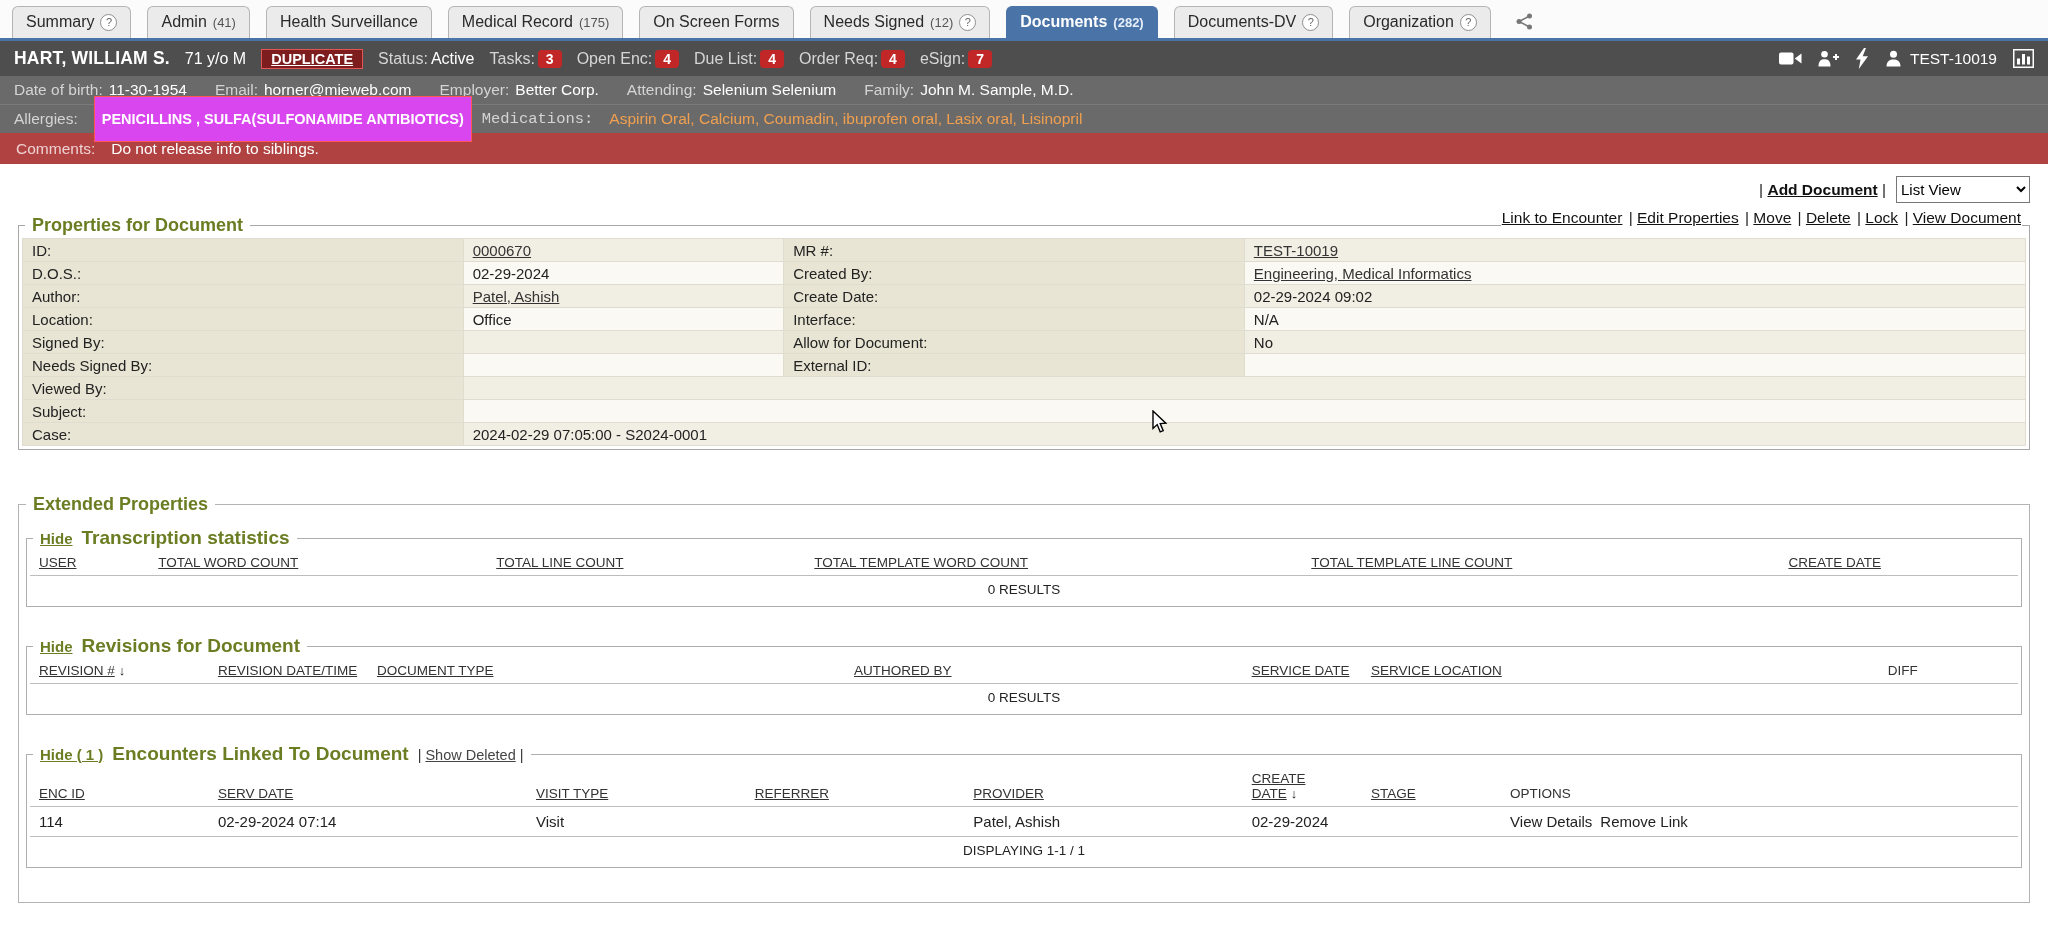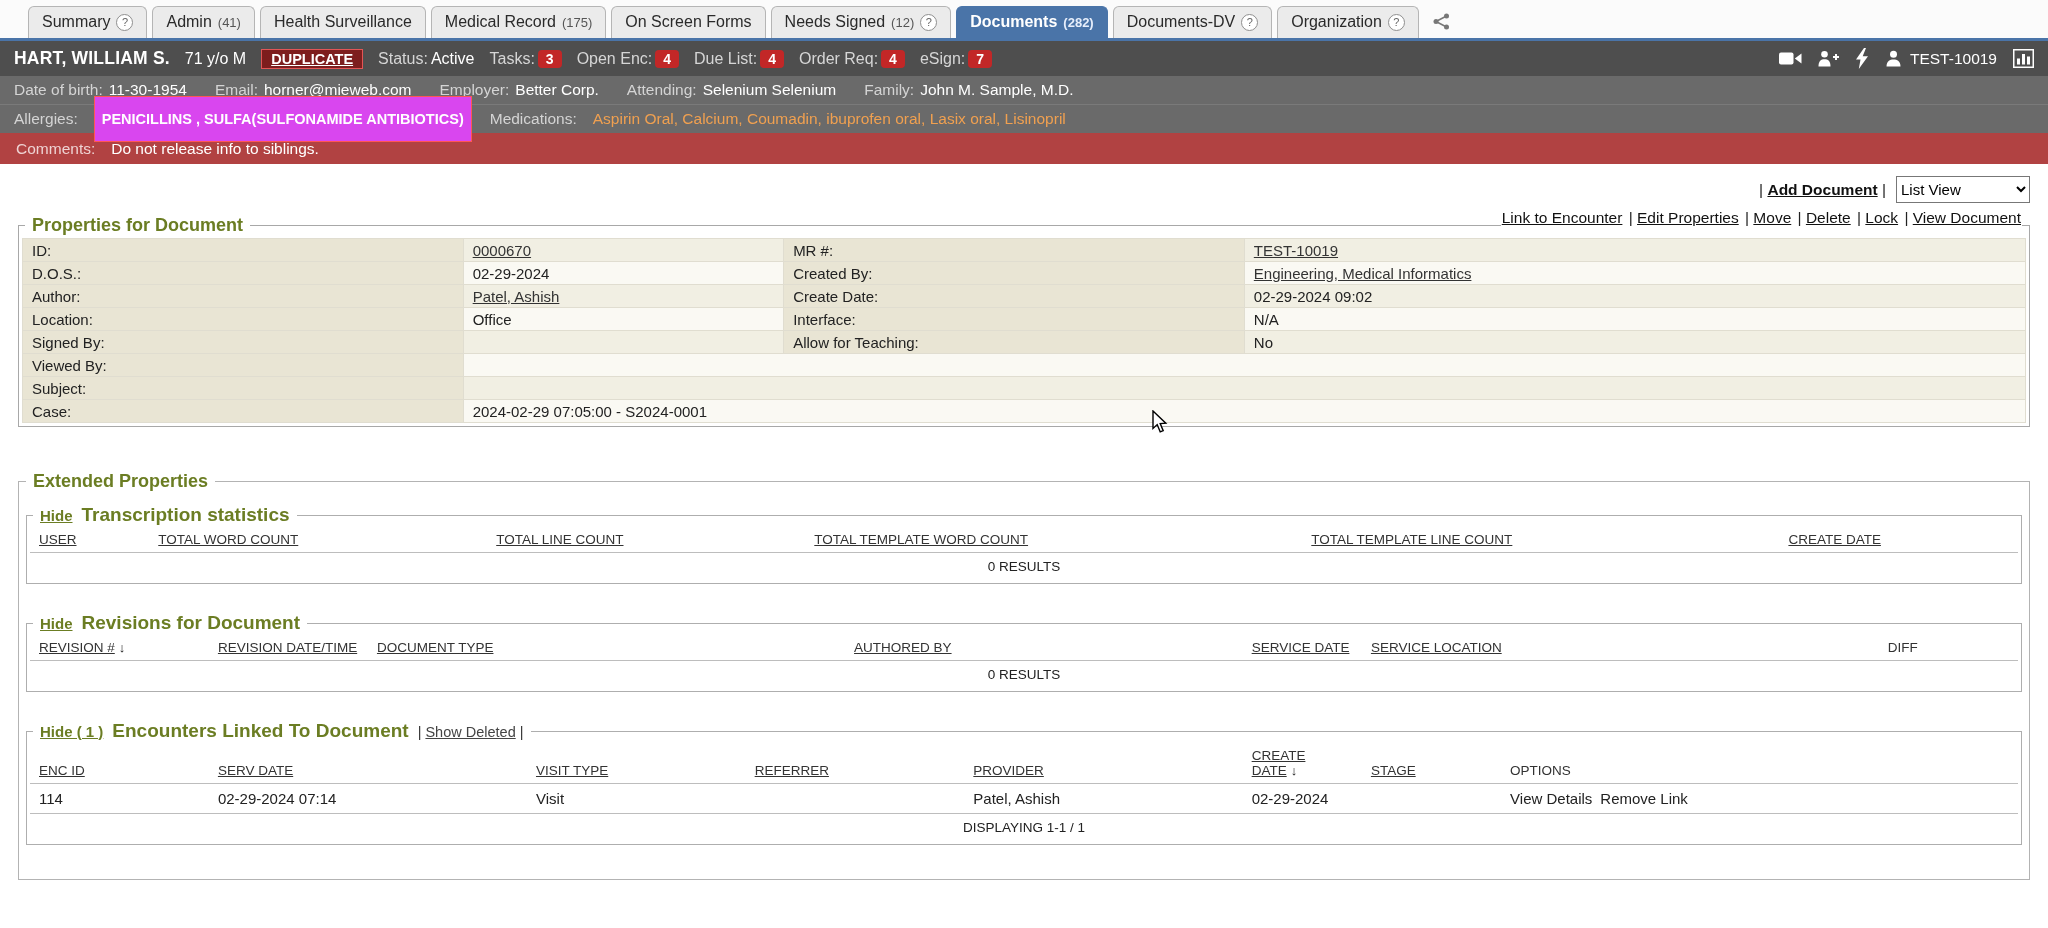--- a/index.html
+++ b/index.html
@@ -4,21 +4,21 @@
 <style>
   * { box-sizing: border-box; }
   html,body { margin:0; padding:0; }
   .page {
     width:2048px; height:928px; position:relative; overflow:hidden;
     background:#fff; color:#222;
     font-family:"Liberation Sans", sans-serif; font-size:16px;
   }
 
   
-  .tabbar { display:flex; align-items:flex-end; gap:5px; padding:6px 28px 0; background:#fbfbfb; border-bottom:3px solid #4a74a8; }
+  .tabbar { display:flex; align-items:flex-end; gap:16px; padding:6px 12px 0; background:#fbfbfb; border-bottom:3px solid #4a74a8; }
   .tab { display:flex; align-items:center; gap:6px; background:#ebebeb; border:1px solid #b5b5b5; border-bottom:none;
          border-radius:6px 6px 0 0; padding:6px 13px 7px; font-size:16px; color:#2a2a2a; cursor:pointer; white-space:nowrap; }
   .tab .tab-count { font-size:13px; color:#555; }
   .tab.active { background:#4a74a8; border-color:#4a74a8; color:#fff; font-weight:bold; }
   .tab.active .tab-count { color:#e6eefb; font-weight:bold; }
   .help-icon { display:inline-flex; align-items:center; justify-content:center; width:17px; height:17px;
                border:1px solid #8f8f8f; border-radius:50%; font-size:11px; color:#666; background:#fff; font-weight:normal; }
   .tab-extra { display:flex; align-items:center; padding:0 8px 8px; }
 
   
@@ -31,21 +31,21 @@
   .badge { background:#c22727; color:#fff; font-weight:bold; font-size:14px; border-radius:4px; padding:1px 8px; cursor:pointer; }
   .hdr-icons { margin-left:auto; display:flex; align-items:center; gap:16px; }
   .hdr-icons .ic { display:inline-flex; cursor:pointer; }
   .chart-id { font-size:15.5px; margin-left:-8px; }
 
   
   .demo-bar { height:28px; background:#6a6a6a; color:#fff; display:flex; align-items:center; gap:28px; padding:8px 14px; font-size:15.5px; white-space:nowrap; }
   .demo-bar .k, .allergy-bar .k { color:#d4d4d4; margin-right:6px; }
   .allergy-bar { height:29px; background:#6a6a6a; border-top:1px solid #7a7a7a; color:#fff; display:flex; align-items:center; gap:10px; padding:0 14px; font-size:15.5px; white-space:nowrap; }
   .allergy-box { background:#d946ef; border:1px solid #ff5555; font-weight:bold; font-size:14.5px; padding:14px 7px; color:#fff; cursor:pointer; }
-  .meds-label { margin-left:8px; }
+  .meds-label { margin-left:0;font-family:Liberation Mono, monospace; }
   .med { color:#f0a050; cursor:pointer; }
   .med:not(:last-child)::after { content:", "; }
 
   
   .comments-bar { height:31px; background:#b14242; color:#fff; display:flex; align-items:center; gap:16px; padding:0 16px; font-size:15.5px; }
   .comments-bar .k { color:#eed2d2; }
 
   
   .content { position:relative; padding:12px 18px 0; }
   .toolbar-top { display:flex; justify-content:flex-end; align-items:center; gap:10px; font-size:15.5px; margin-bottom:6px; }
@@ -274,22 +274,28 @@
         </tr>
         <tr>
           <td class="lbl">Location:</td>
           <td class="val"><span>Office</span></td>
           <td class="lbl">Interface:</td>
           <td class="val"><span>N/A</span></td>
         </tr>
         <tr>
           <td class="lbl">Signed By:</td>
           <td class="val"><span></span></td>
-          <td class="lbl">Allow for Teaching:</td>
+          <td class="lbl">Allow for Document:</td>
           <td class="val"><span>No</span></td>
+        </tr>
+        <tr>
+          <td class="lbl">Needs Signed By:</td>
+          <td class="val"><span></span></td>
+          <td class="lbl">External ID:</td>
+          <td class="val"><span></span></td>
         </tr>
         <tr>
           <td class="lbl">Viewed By:</td>
           <td class="val" colspan="3"><span></span></td>
         </tr>
         <tr>
           <td class="lbl">Subject:</td>
           <td class="val" colspan="3"><span></span></td>
         </tr>
         <tr>

